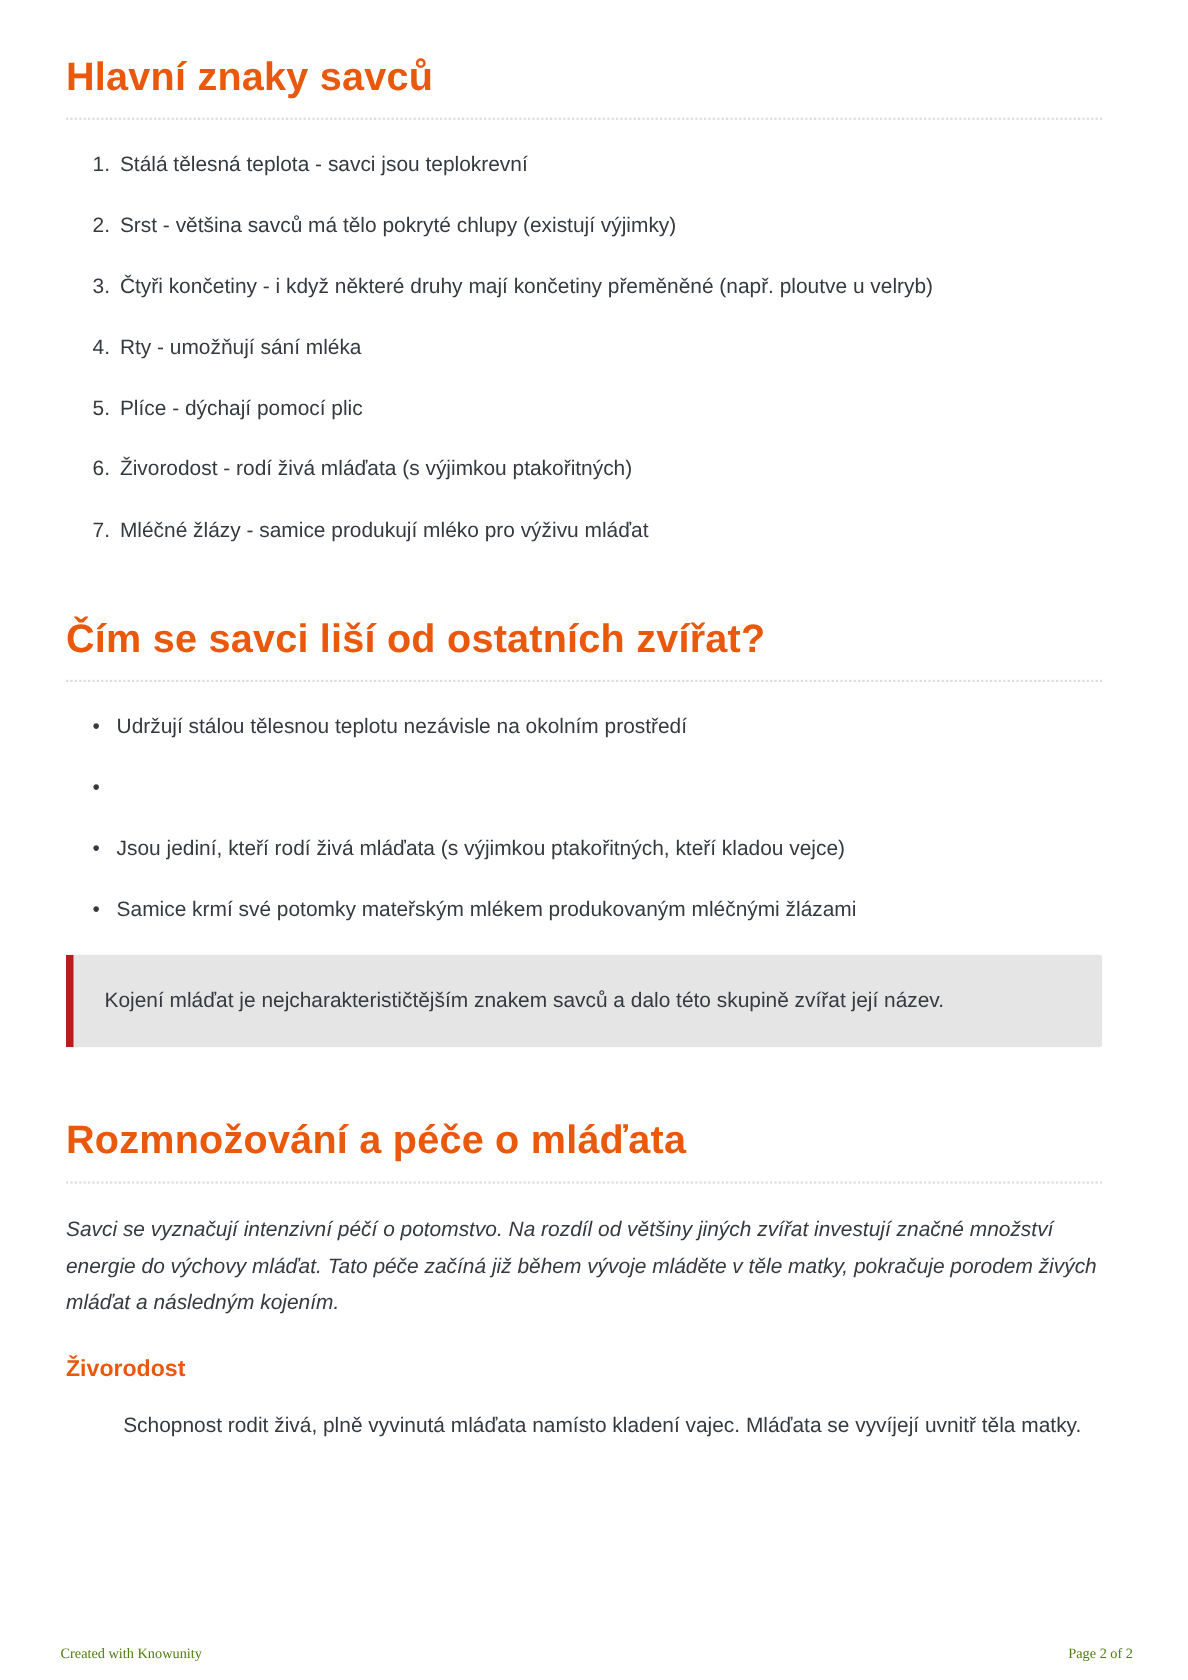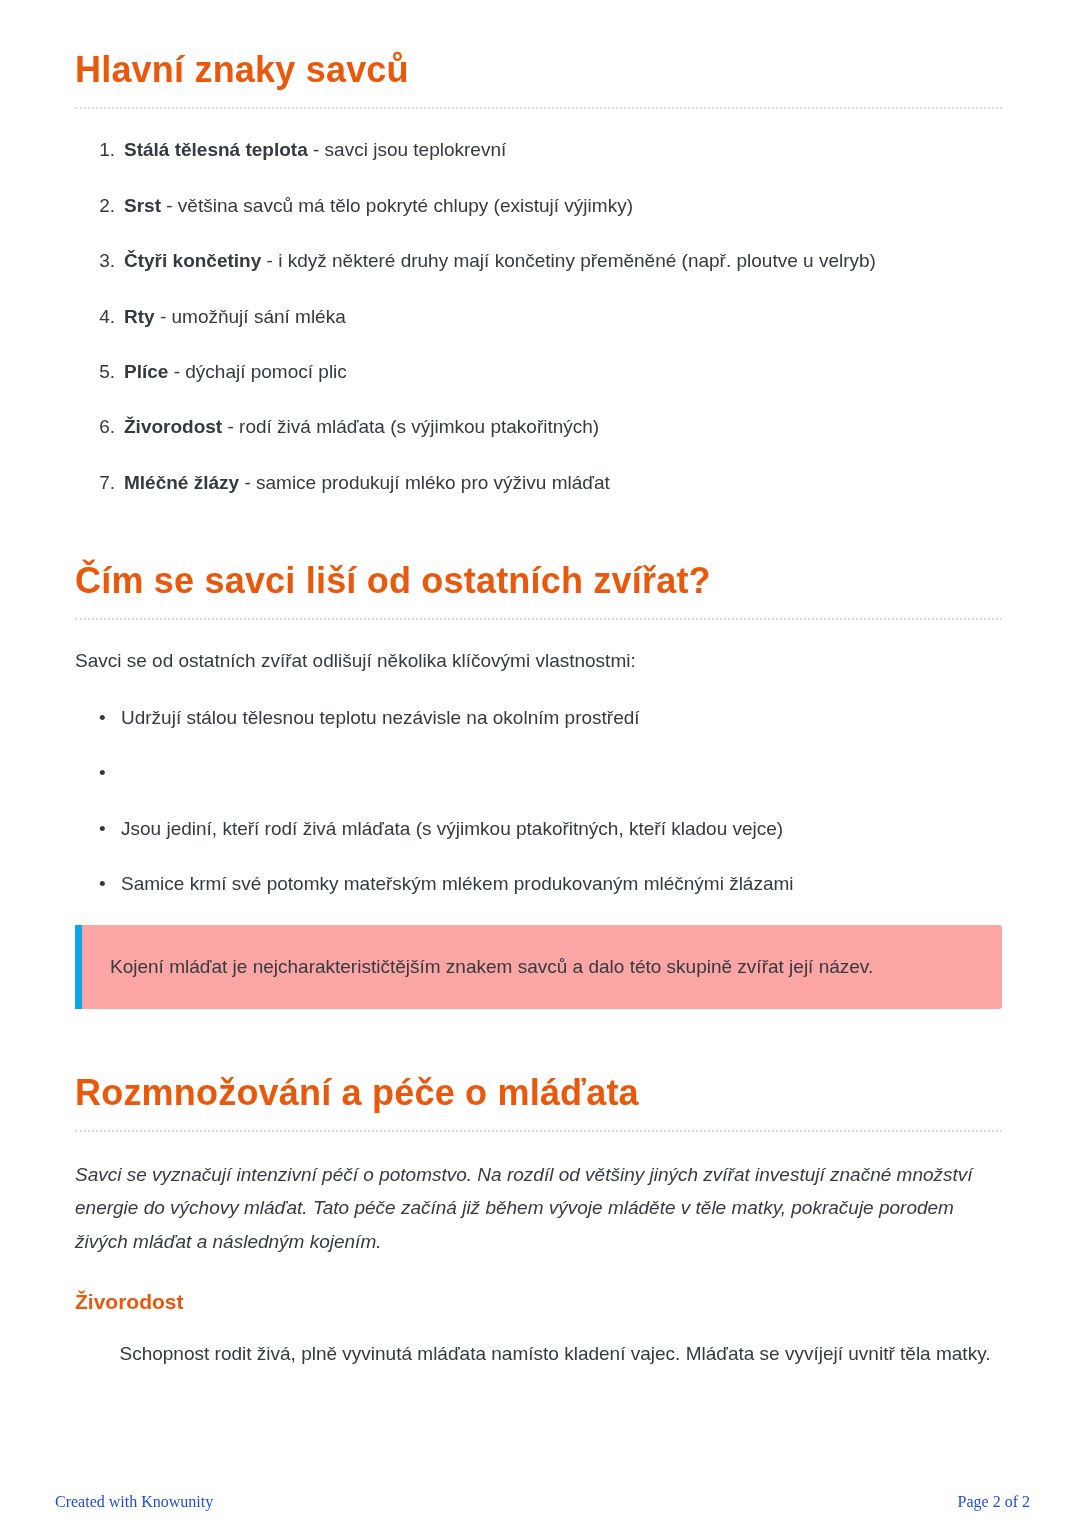--- a/index.html
+++ b/index.html
@@ -6,21 +6,21 @@
   html, body { background: #ffffff; }
   body {
     width: 1080px;
     height: 1527px;
     position: relative;
     overflow: hidden;
     font-family: "Liberation Sans", sans-serif;
     color: #343a40;
   }
   .content {
-    padding: 48px 78px 0 75px;
+    padding: 48px 78px 0 60px;
   }
   .section-title {
     color: #ea580c;
     font-size: 36px;
     font-weight: 700;
     line-height: 1.2;
     padding-bottom: 16px;
     border-bottom: 2px dotted #dcdcdc;
     letter-spacing: 0.2px;
   }
@@ -35,21 +35,21 @@
     font-size: 19px;
     line-height: 1.55;
     margin-bottom: 26px;
   }
   ol.traits-list .num {
     flex: 0 0 auto;
     width: 24px;
     text-align: right;
     margin-right: 9px;
   }
-  .term { font-weight: 700; }
+  .term { font-weight: 400; }
   .intro {
     margin-top: 26px;
     font-size: 19px;
     line-height: 1.6;
   }
   ul.diff-list {
     list-style: none;
     margin-top: 26px;
     padding-left: 24px;
   }
@@ -60,22 +60,22 @@
     margin-bottom: 26px;
   }
   ul.diff-list .bullet {
     flex: 0 0 auto;
     width: 12px;
     margin-right: 10px;
     font-size: 19px;
   }
   .callout {
     margin-top: 10px;
-    background: #fca5a5;
-    border-left: 7px solid #0ea5e9;
+    background: #e5e5e5;
+    border-left: 7px solid #b91c1c;
     border-radius: 0 3px 3px 0;
     padding: 26px 30px 26px 28px;
     font-size: 19px;
     line-height: 1.7;
   }
   .paragraph {
     margin-top: 26px;
     font-size: 19px;
     line-height: 1.75;
     font-style: italic;
@@ -95,22 +95,22 @@
   }
   .footer {
     position: absolute;
     left: 55px;
     right: 50px;
     bottom: 16px;
     display: flex;
     justify-content: space-between;
     align-items: baseline;
     font-family: "Liberation Serif", serif;
-    font-size: 16px;
-    color: #1d4ed8;
+    font-size: 13px;
+    color: #4d7c0f;
   }
 </style>
 </head>
 <body>
 
 <div class="content">
 
   <h1 class="section-title">Hlavní znaky savců</h1>
 
   <ol class="traits-list">
@@ -139,21 +139,20 @@
       <span class="body"><span class="term">Živorodost</span><span> - rodí živá mláďata (s výjimkou ptakořitných)</span></span>
     </li>
     <li>
       <span class="num">7.</span>
       <span class="body"><span class="term">Mléčné žlázy</span><span> - samice produkují mléko pro výživu mláďat</span></span>
     </li>
   </ol>
 
   <h1 class="section-title later">Čím se savci liší od ostatních zvířat?</h1>
 
-  <p class="intro">Savci se od ostatních zvířat odlišují několika klíčovými vlastnostmi:</p>
 
   <ul class="diff-list">
     <li>
       <span class="bullet">•</span>
       <span>Udržují stálou tělesnou teplotu nezávisle na okolním prostředí</span>
     </li>
     <li>
       <span class="bullet">•</span>
     </li>
     <li>

